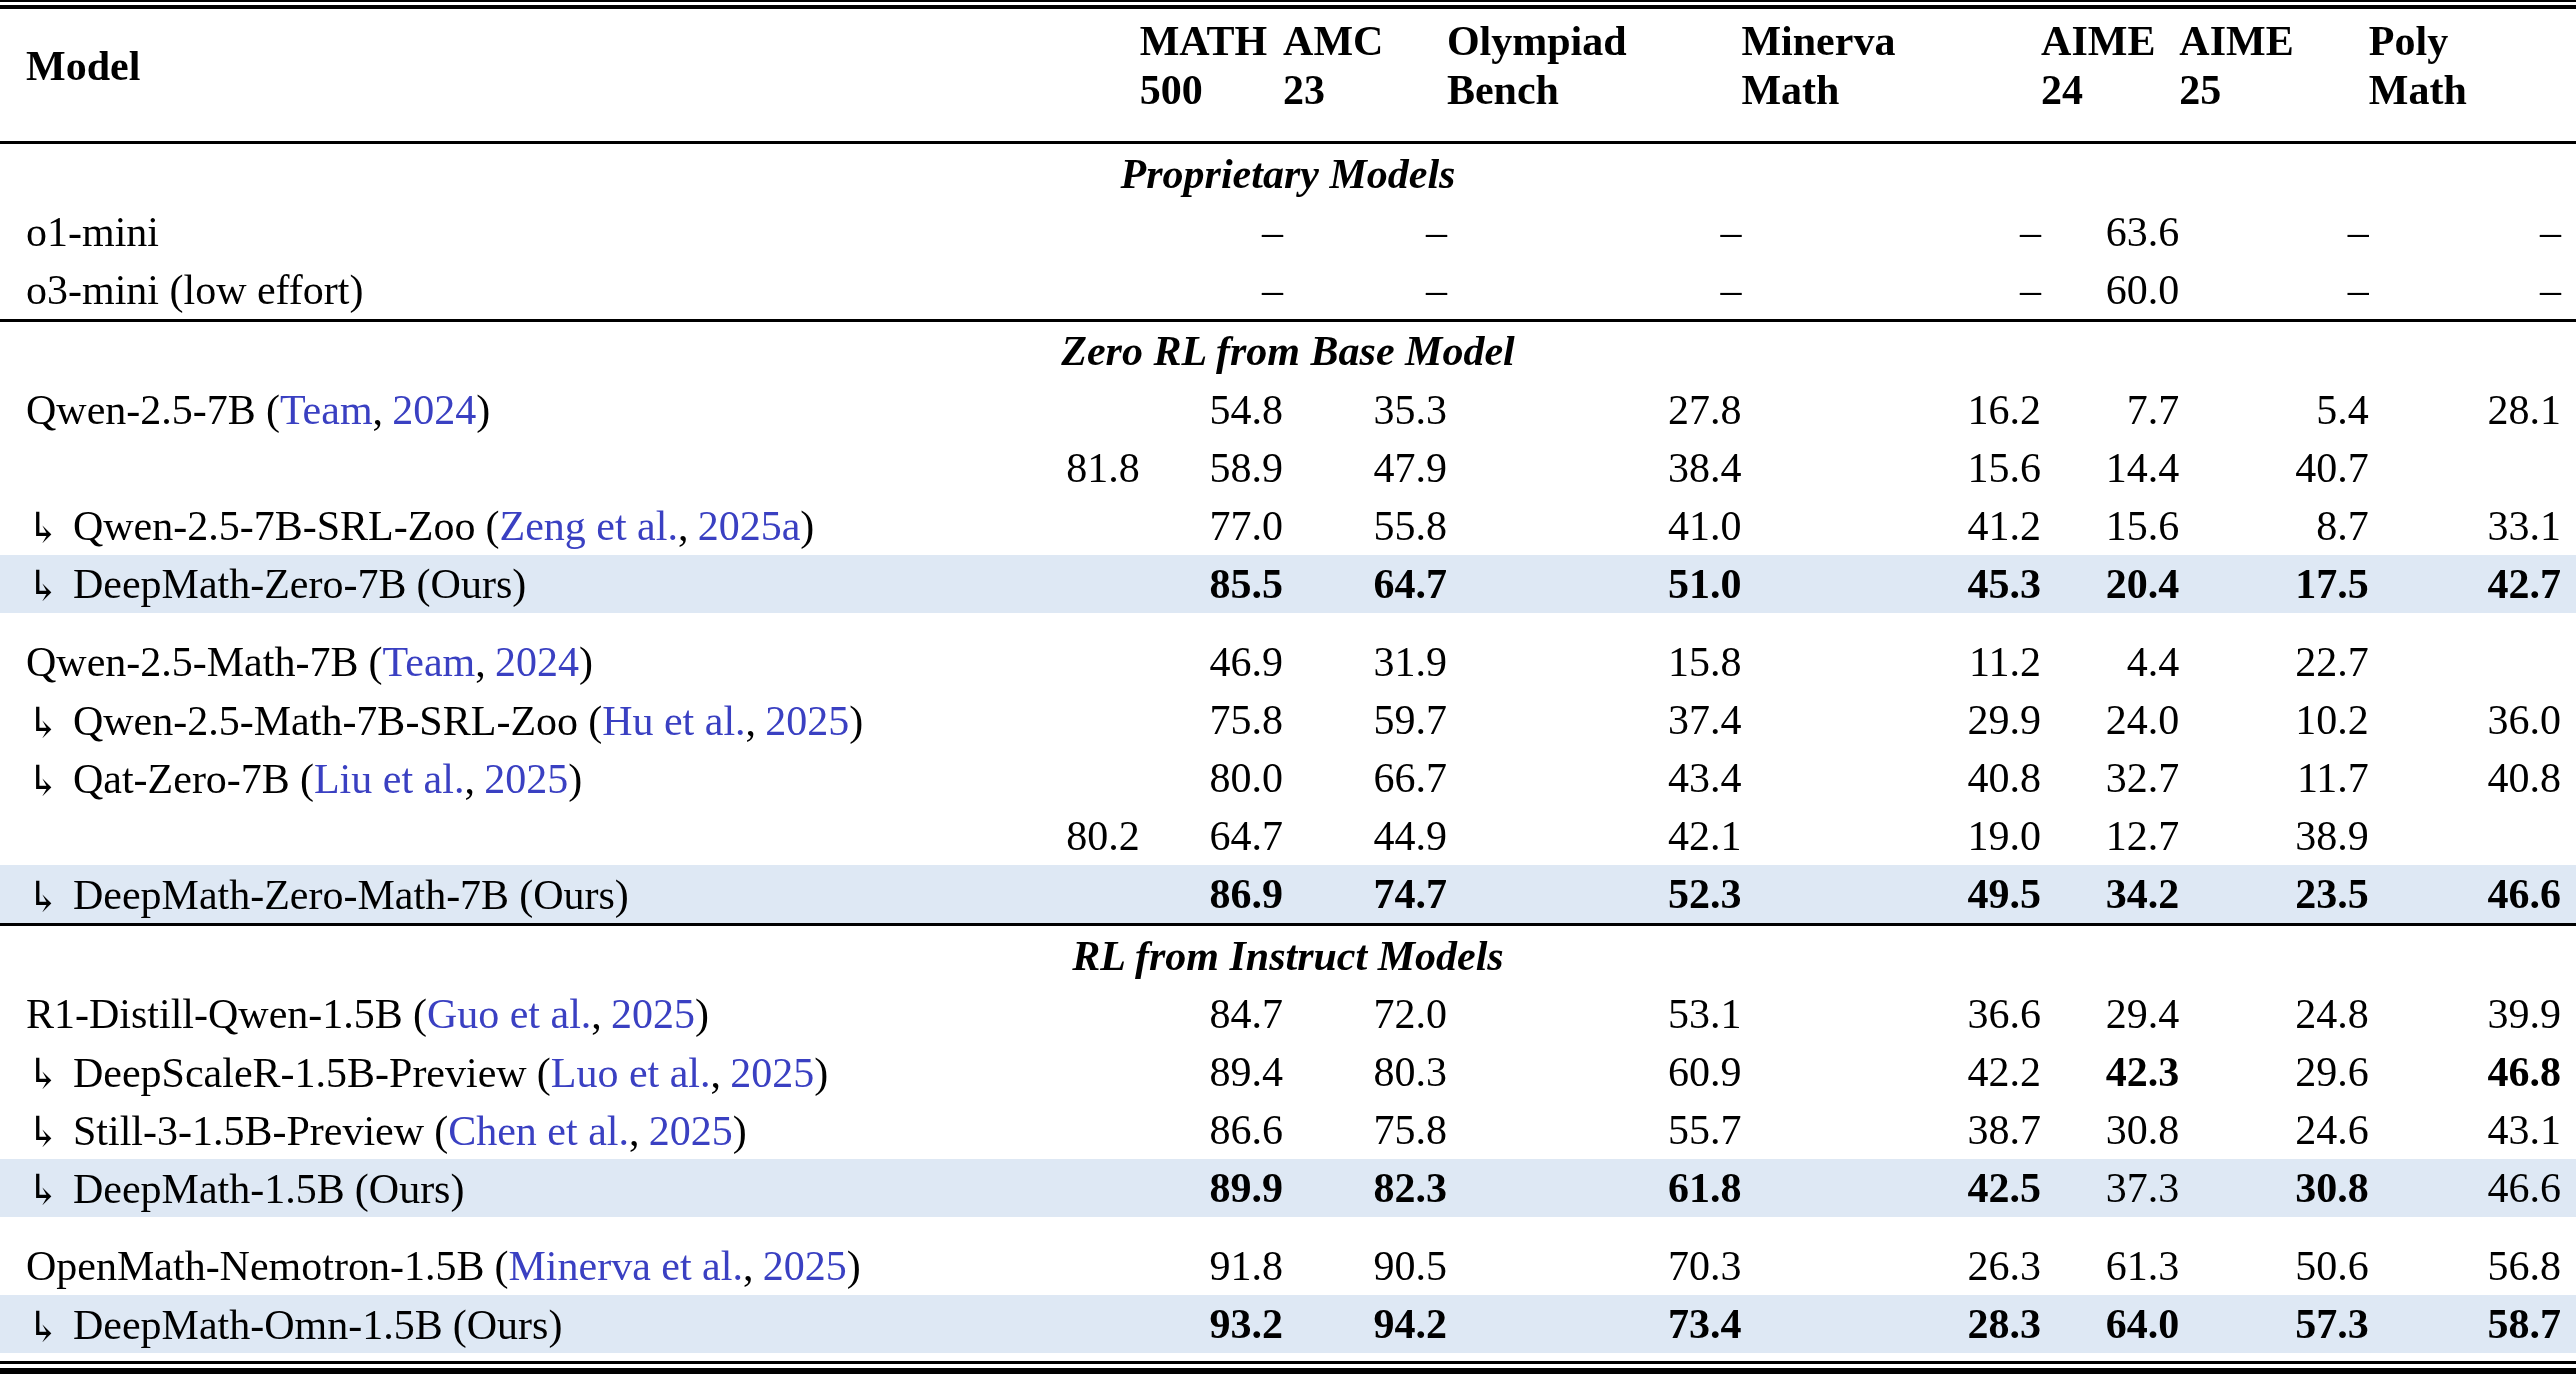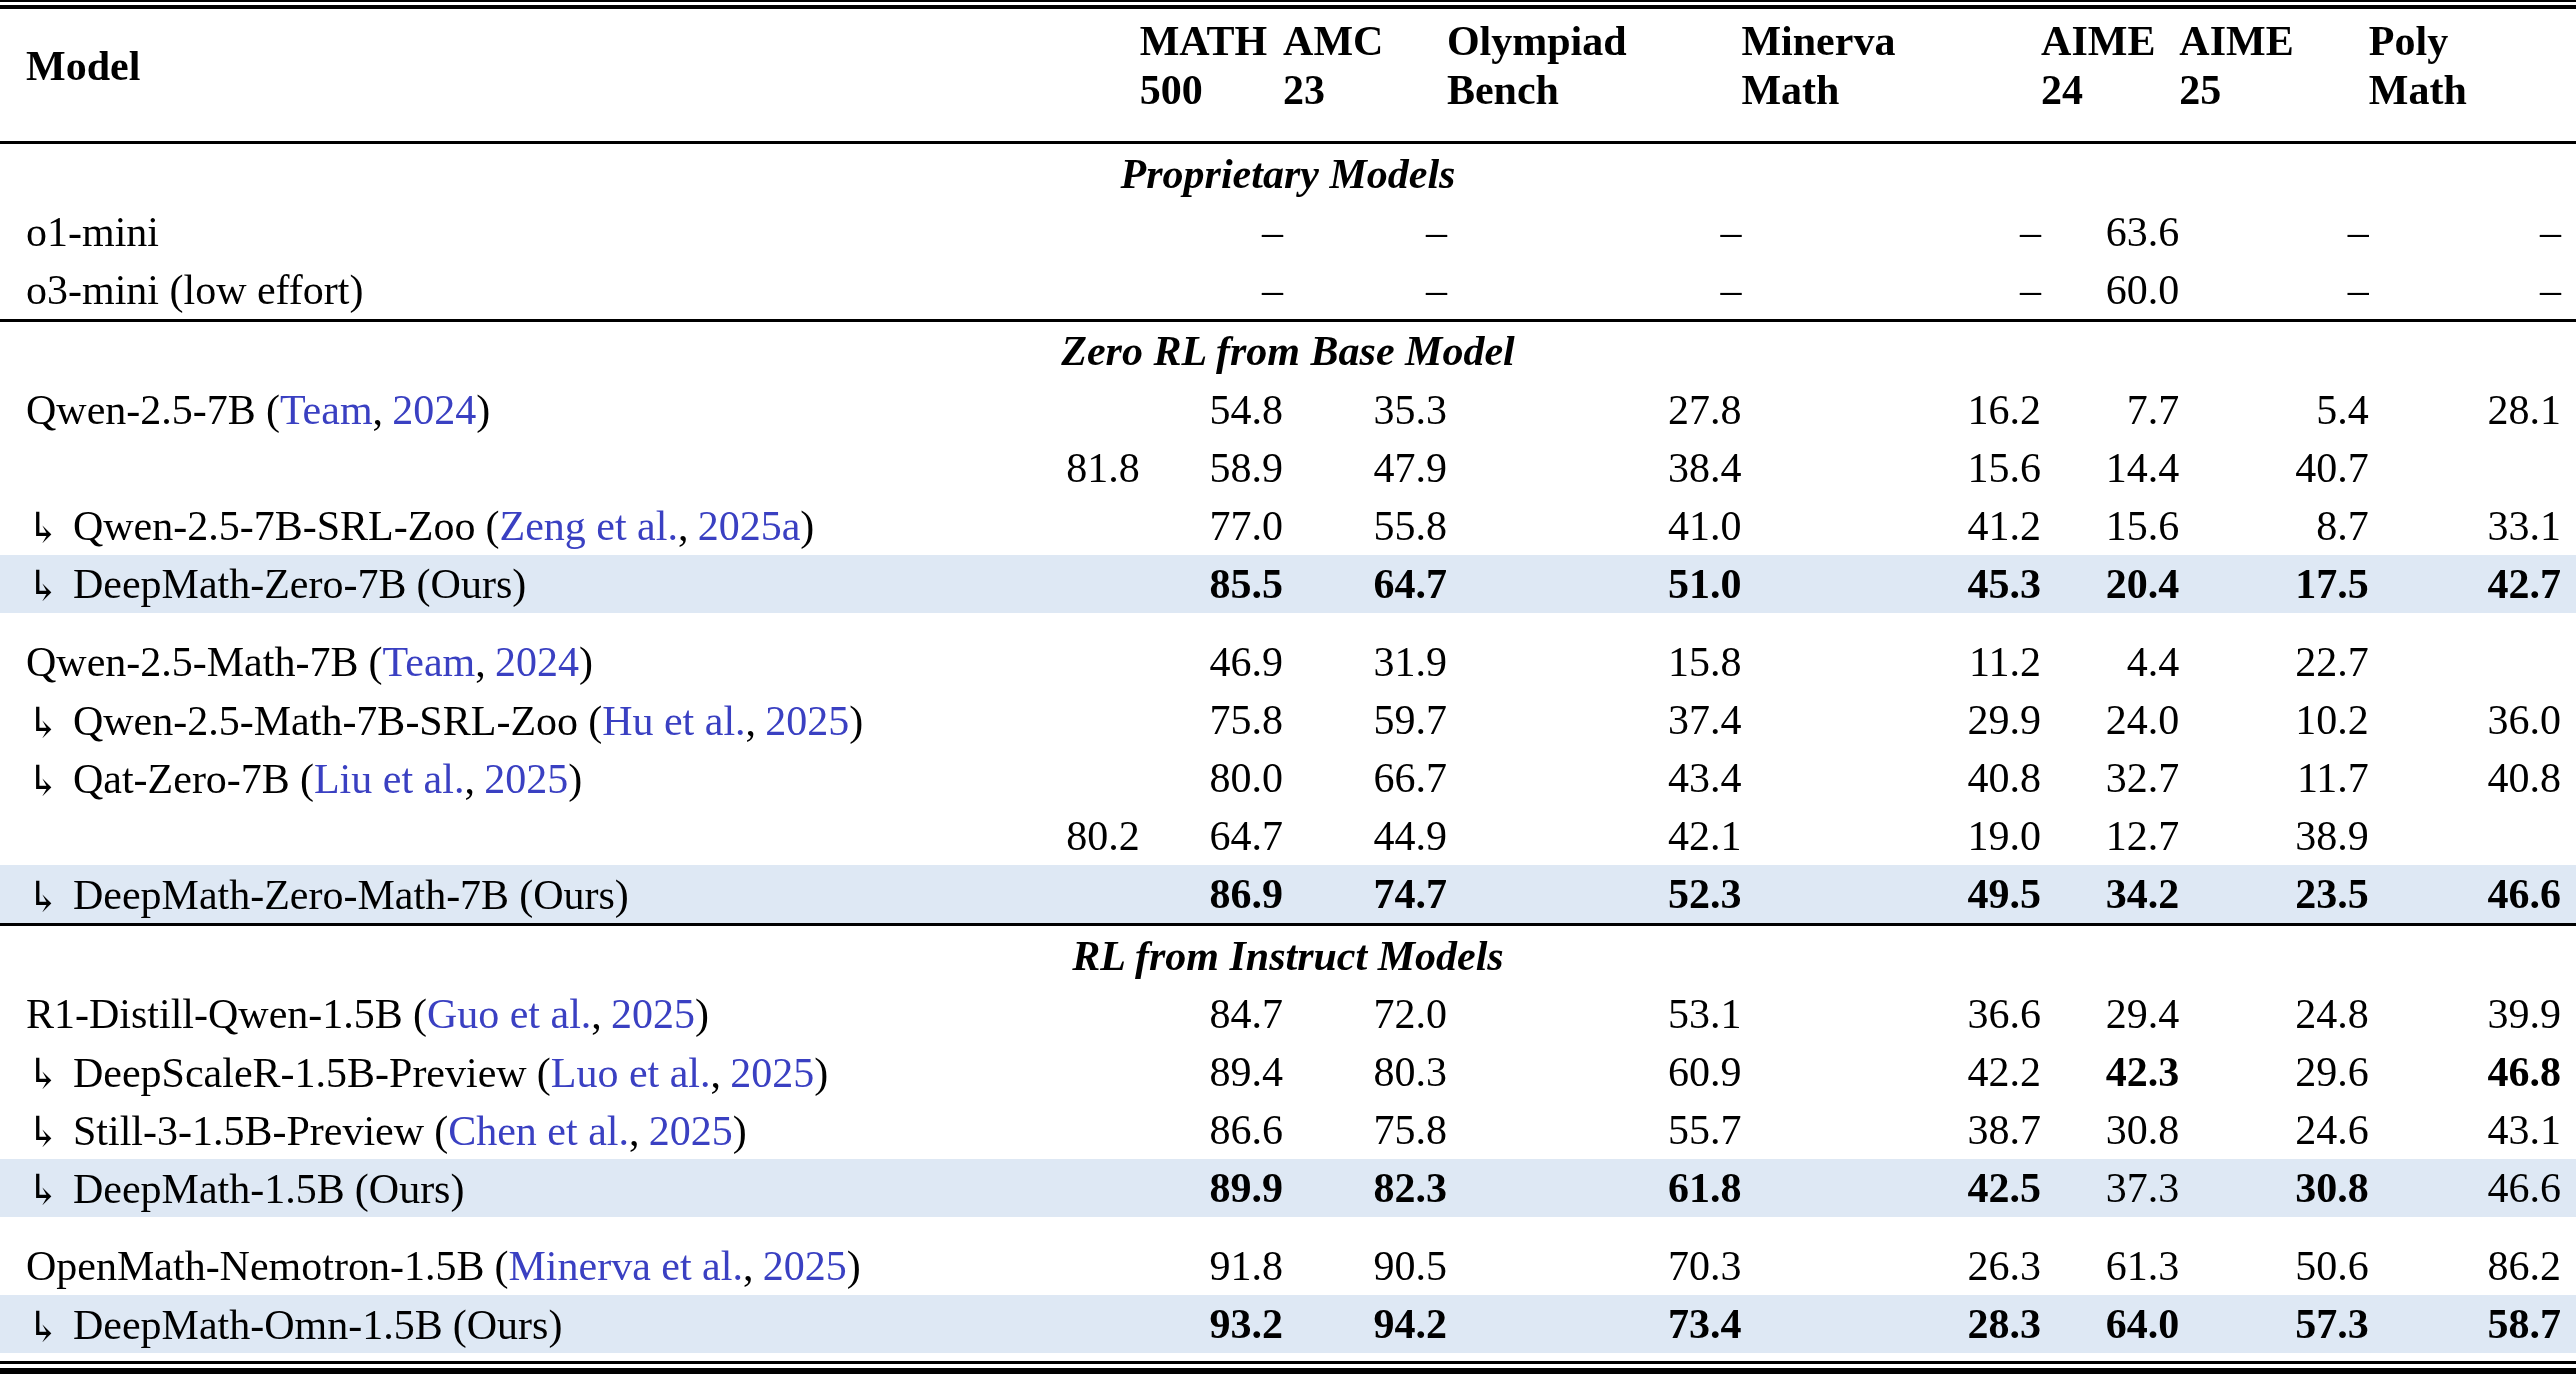--- a/index.html
+++ b/index.html
@@ -247,21 +247,21 @@
       </div>
       <div class="group-gap"></div>
       <div class="row">
         <div class="cell name-cell"><span class="model-name">OpenMath-Nemotron-1.5B</span><span class="p-open">(</span><span class="cite">Minerva et al.</span><span class="comma">,</span><span class="cite-year">2025</span><span class="p-close">)</span></div>
         <div class="cell num">91.8</div>
         <div class="cell num">90.5</div>
         <div class="cell num">70.3</div>
         <div class="cell num">26.3</div>
         <div class="cell num">61.3</div>
         <div class="cell num">50.6</div>
-        <div class="cell num">86.2</div>
+        <div class="cell num">56.8</div>
       </div>
       <div class="row highlight">
         <div class="cell name-cell"><span class="arrow">↳</span><span class="model-name">DeepMath-Omn-1.5B</span><span class="p-open">(Ours)</span></div>
         <div class="cell num bold">93.2</div>
         <div class="cell num bold">94.2</div>
         <div class="cell num bold">73.4</div>
         <div class="cell num bold">28.3</div>
         <div class="cell num bold">64.0</div>
         <div class="cell num bold">57.3</div>
         <div class="cell num bold">58.7</div>

